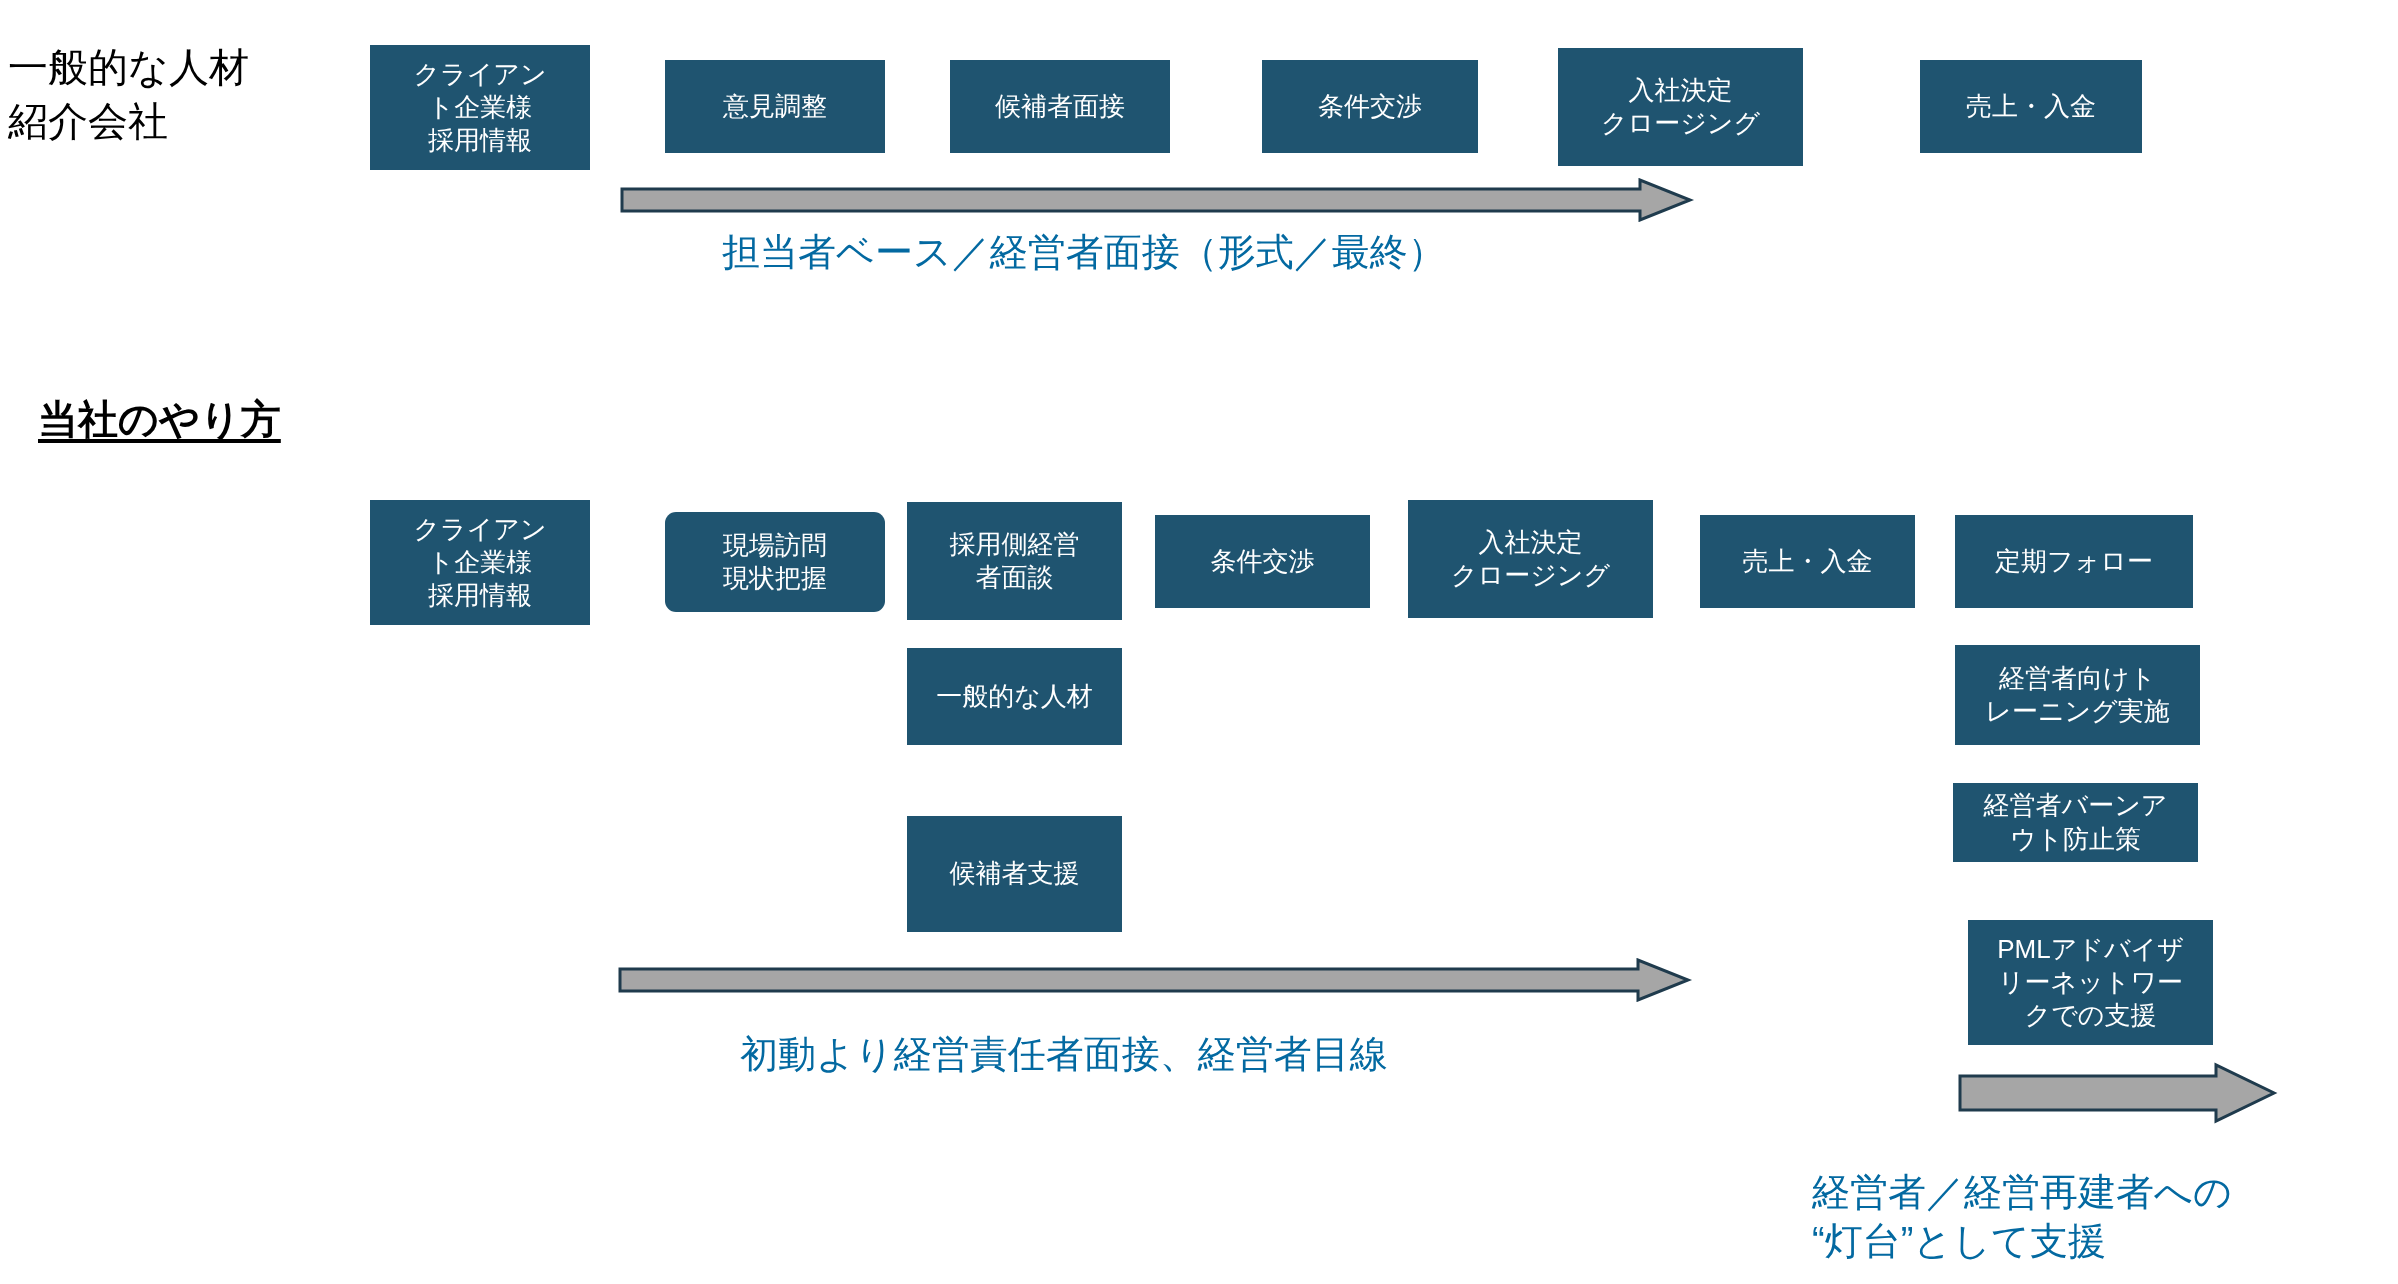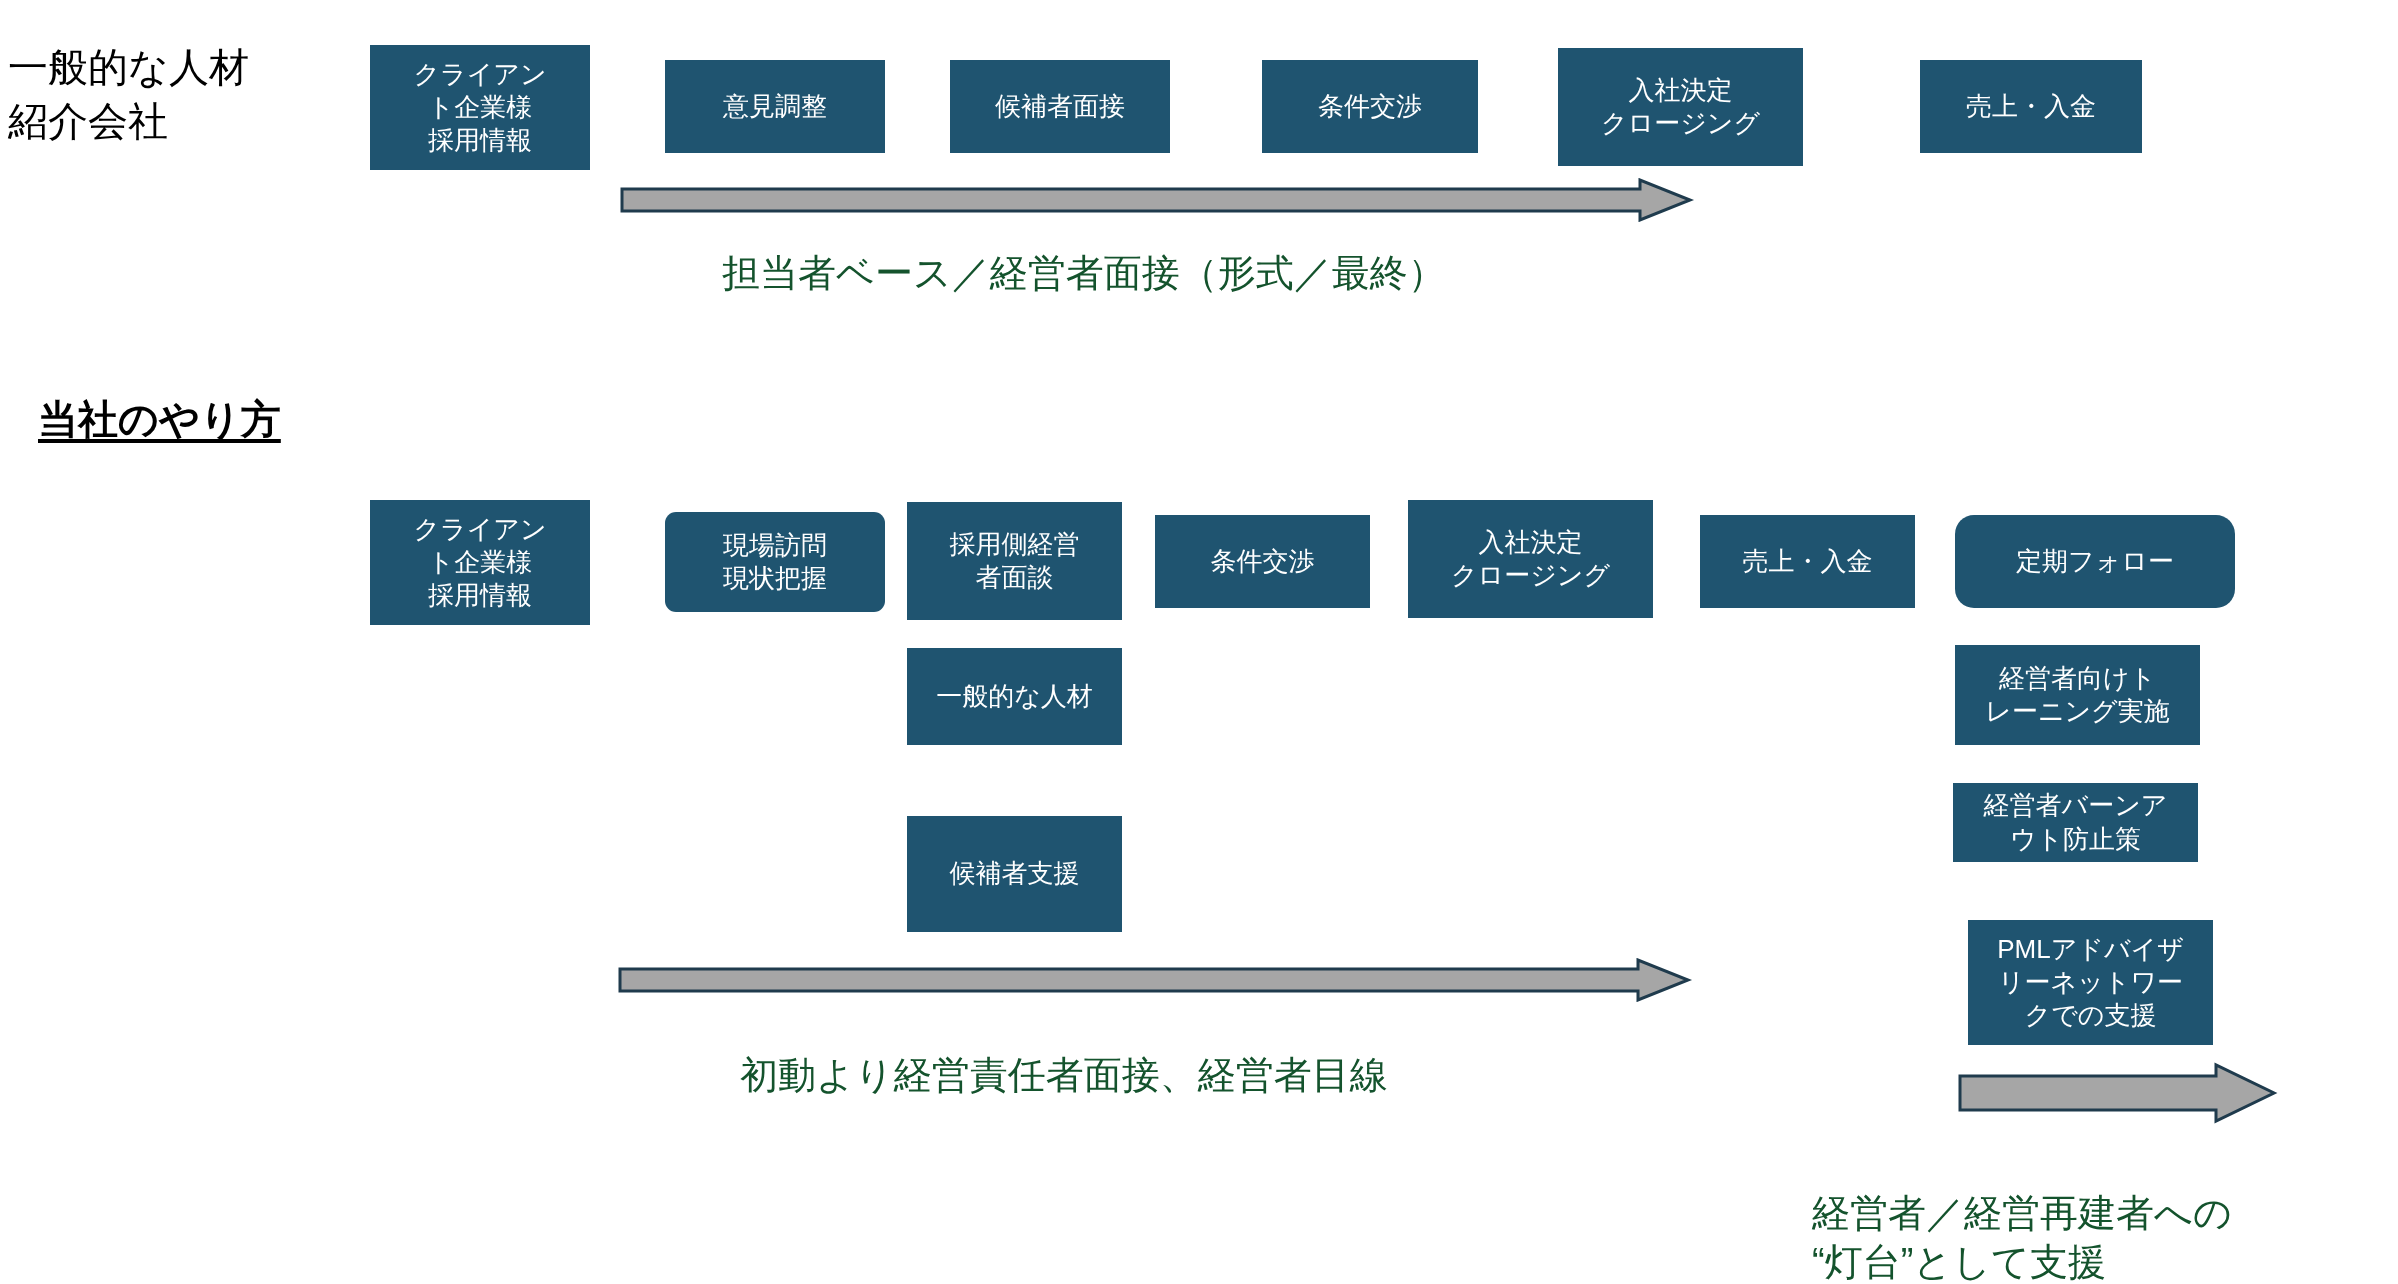--- a/index.html
+++ b/index.html
@@ -46,23 +46,22 @@
   .section-label.bold {
     font-weight: bold;
     text-decoration: underline;
     text-underline-offset: 6px;
   }
   .caption {
     position: absolute;
     font-size: 38px;
     line-height: 1.3;
     white-space: pre-line;
-    color: #14532d;
+    color: #0369a1;
     text-align: left;
-    margin-top: 21px;
   }
   .arrow-wrap {
     position: absolute;
   }
   .arrow-wrap svg {
     display: block;
   }
 </style>
 </head>
 <body>
@@ -107,21 +106,21 @@
   <div class="box" style="left:907px; top:502px; width:215px; height:118px;">採用側経営
 者面談</div>
 
   <div class="box" style="left:1155px; top:515px; width:215px; height:93px;">条件交渉</div>
 
   <div class="box" style="left:1408px; top:500px; width:245px; height:118px;">入社決定
 クロージング</div>
 
   <div class="box" style="left:1700px; top:515px; width:215px; height:93px;">売上・入金</div>
 
-  <div class="box" style="left:1955px; top:515px; width:280px; height:93px;border-radius:19px;">定期フォロー</div>
+  <div class="box" style="left:1955px; top:515px; width:238px; height:93px;">定期フォロー</div>
 
   <div class="box" style="left:907px; top:648px; width:215px; height:97px;">一般的な人材</div>
 
   <div class="box" style="left:907px; top:816px; width:215px; height:116px;">候補者支援</div>
 
   <div class="box" style="left:1955px; top:645px; width:245px; height:100px;">経営者向けト
 レーニング実施</div>
 
   <div class="box" style="left:1953px; top:783px; width:245px; height:79px;">経営者バーンア
 ウト防止策</div>

